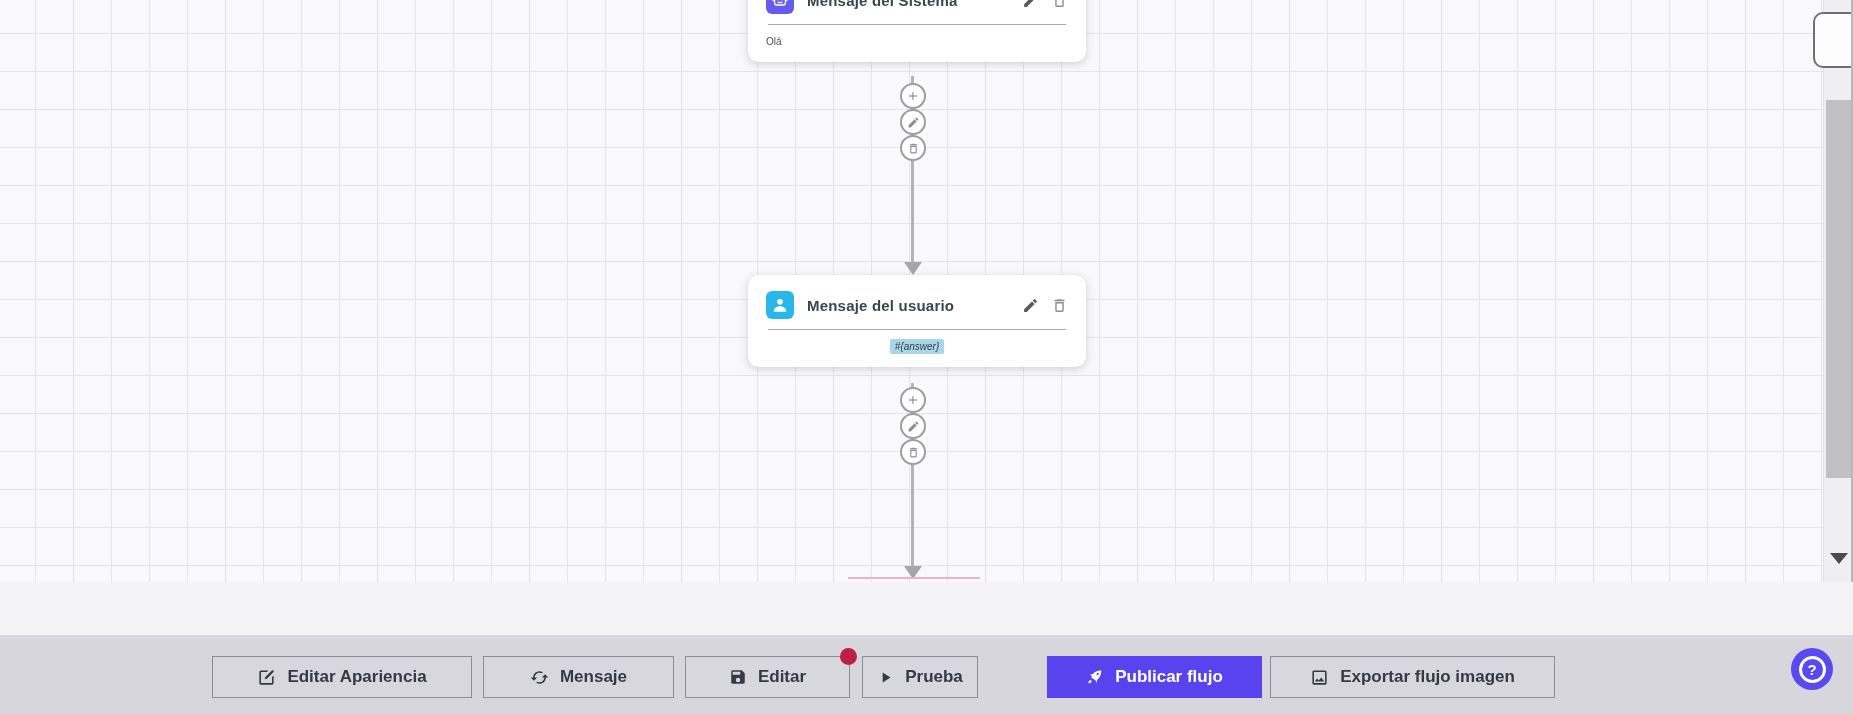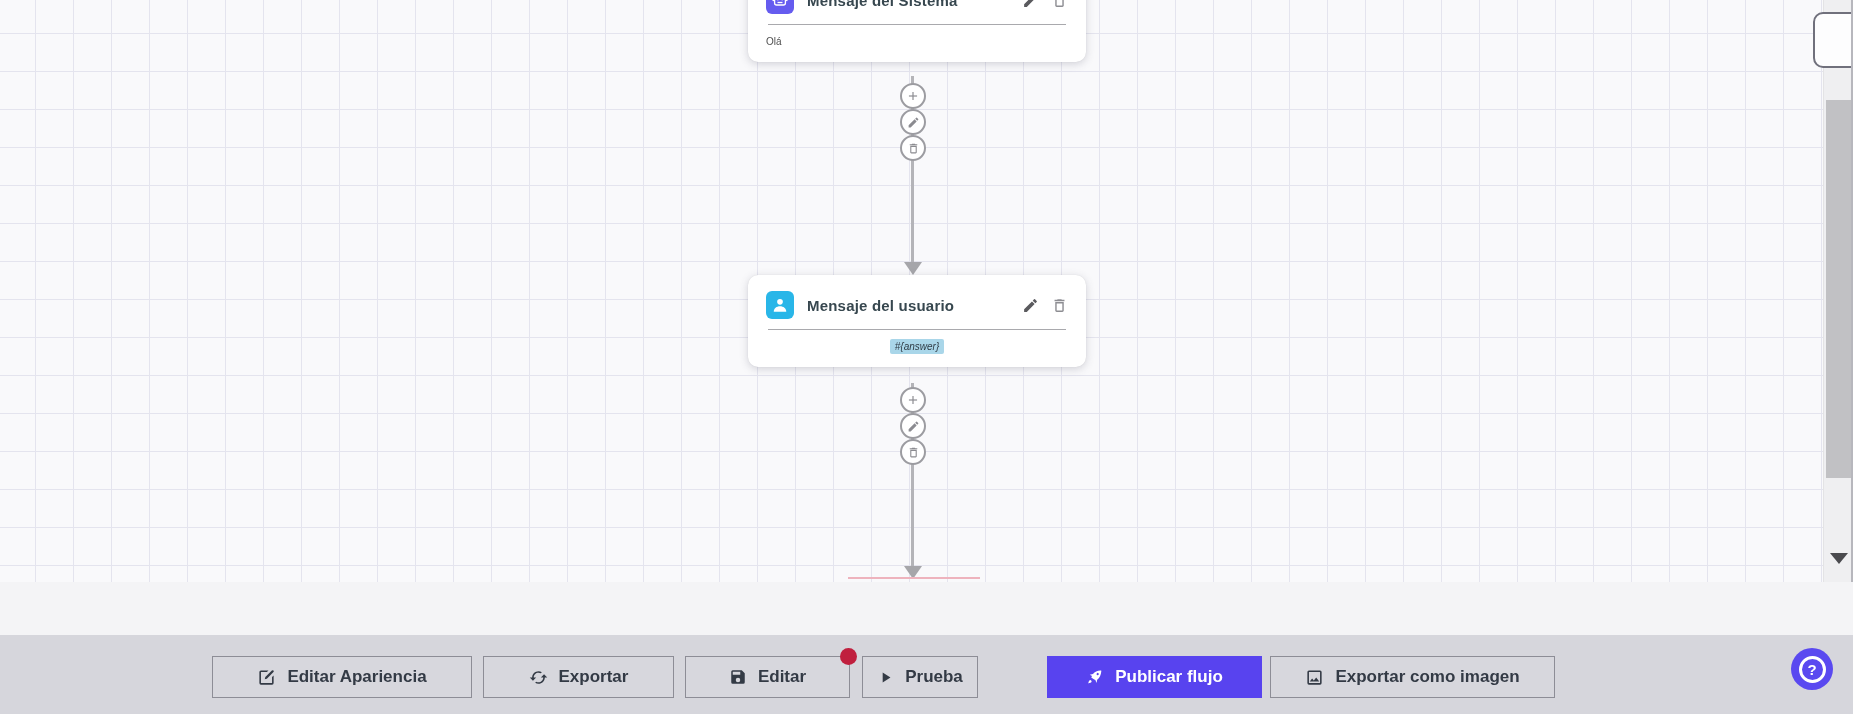--- a/index.html
+++ b/index.html
@@ -195,21 +195,21 @@
     </span>
     <span>Editar Apariencia</span>
   </button>
 
   <button class="tb-btn" style="left:483px;width:191px;">
     <span class="tb-ic">
       <svg width="19" height="19" viewBox="0 0 24 24" fill="#333a45">
           <path d="M19 8l-4 4h3c0 3.31-2.69 6-6 6a5.87 5.87 0 0 1-2.8-.7l-1.46 1.46A7.93 7.93 0 0 0 12 20c4.42 0 8-3.58 8-8h3l-4-4zM6 12c0-3.31 2.69-6 6-6 1.01 0 1.97.25 2.8.7l1.46-1.46A7.93 7.93 0 0 0 12 4c-4.42 0-8 3.58-8 8H1l4 4 4-4H6z"></path>
         </svg>
     </span>
-    <span>Exportar</span>
+    <span>Mensaje</span>
   </button>
 
   <button class="tb-btn" style="left:685px;width:165px;">
     <span class="tb-ic">
       <svg width="18" height="18" viewBox="0 0 24 24" fill="#333a45">
           <path d="M17 3H5a2 2 0 0 0-2 2v14a2 2 0 0 0 2 2h14a2 2 0 0 0 2-2V7l-4-4zm-5 16a3 3 0 1 1 0-6 3 3 0 0 1 0 6zm3-10H5V5h10v4z"></path>
         </svg>
     </span>
     <span>Editar</span>
     <span class="badge-dot"></span>
@@ -232,19 +232,19 @@
     </span>
     <span>Publicar flujo</span>
   </button>
 
   <button class="tb-btn" style="left:1270px;width:285px;">
     <span class="tb-ic">
       <svg width="19" height="19" viewBox="0 0 24 24" fill="#333a45">
           <path d="M19 5v14H5V5h14m0-2H5a2 2 0 0 0-2 2v14a2 2 0 0 0 2 2h14a2 2 0 0 0 2-2V5a2 2 0 0 0-2-2zm-4.86 8.86l-3 3.87L9 13.14 6 17h12l-3.86-5.14z"></path>
         </svg>
     </span>
-    <span>Exportar como imagen</span>
+    <span>Exportar flujo imagen</span>
   </button>
 </div>
 
 <button class="help-fab">
   <span class="help-ring">?</span>
 </button>
 
 </body></html>

